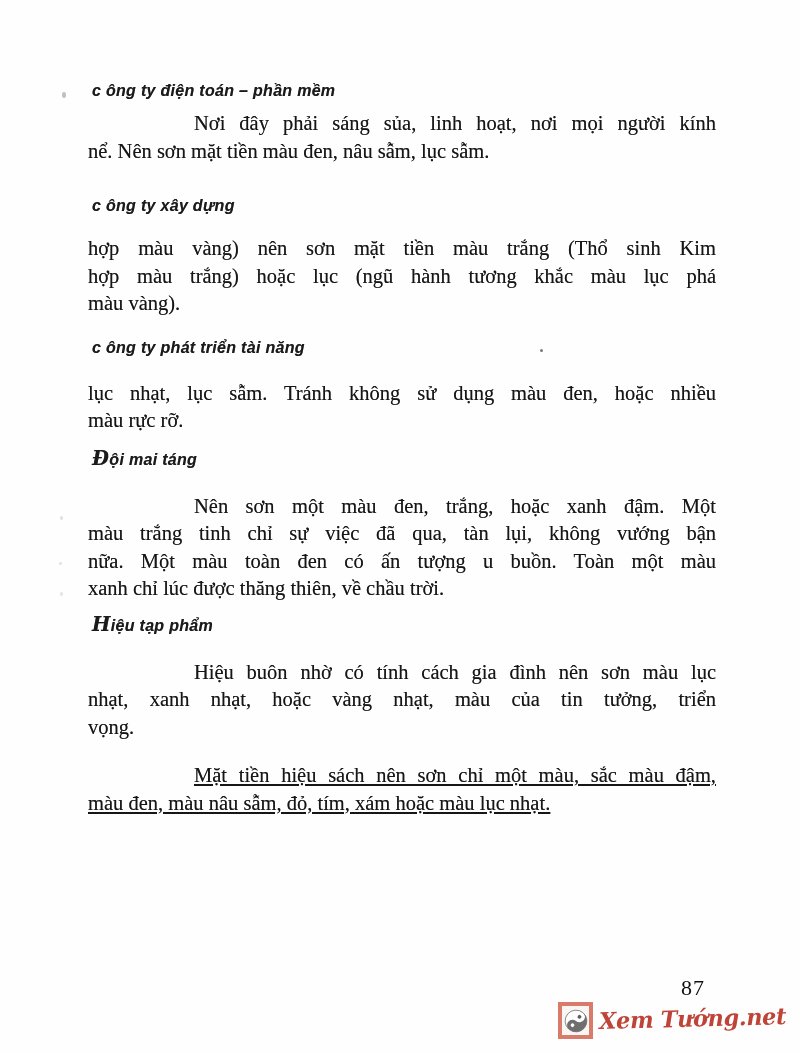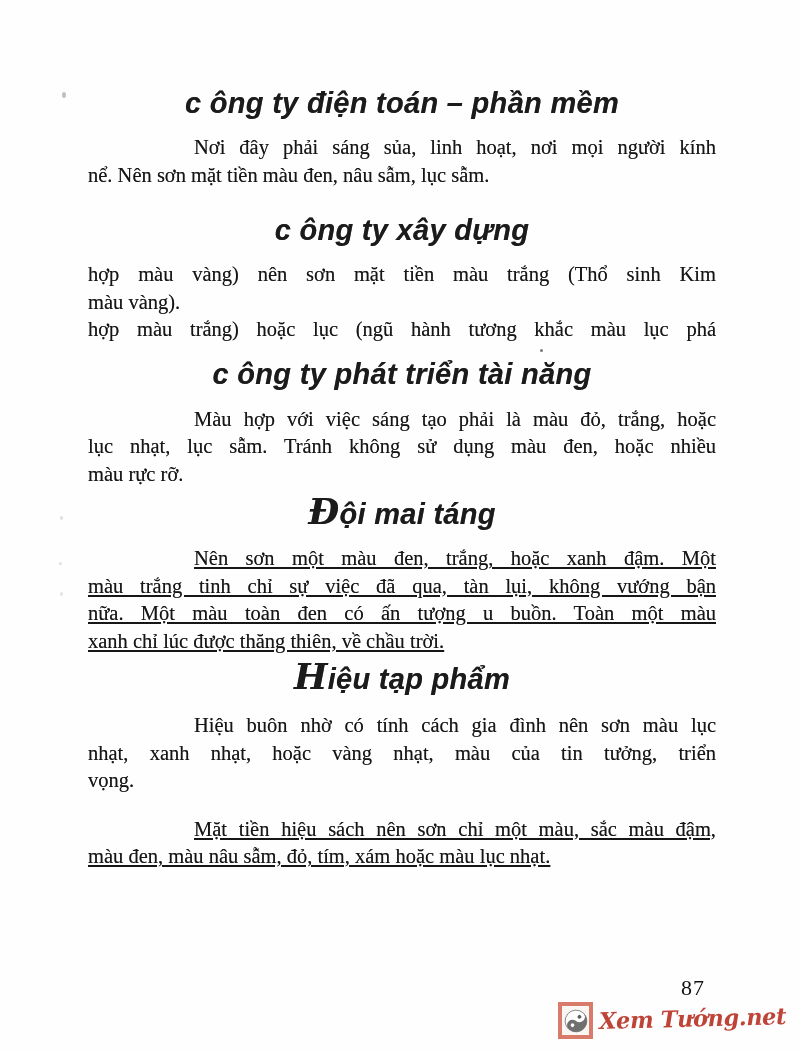--- a/index.html
+++ b/index.html
@@ -9,27 +9,26 @@
     background:#fefefe;
     overflow:hidden;
     font-family:"Liberation Serif", serif;
     color:#161616;
   }
   .content{
     position:absolute;
     left:88px;top:72px;width:628px;
   }
   .heading{
-    margin:16px;
+    margin:4px;
     font-family:"Liberation Sans", sans-serif;
     font-style:italic;
     font-weight:bold;
-    font-size:29px;
+    font-size:16px;
     line-height:30px;
-    text-align:center;
     letter-spacing:.3px;
     color:#1b1b1b;
     text-shadow:0 0 .4px rgba(0,0,0,.55);
   }
   .heading.fancy::first-letter{
     font-family:"DejaVu Serif", serif;
     font-size:1.22em;
     font-weight:600;
   }
   .para{
@@ -42,21 +41,21 @@
     display:block;
     text-align:justify;
     text-align-last:justify;
     white-space:normal;
   }
   .line.indent{ text-indent:106px; }
   .line.last{ text-align:left; text-align-last:left; }
 
   .mt-p1{} .mt-h2{margin-top:26px;font-style:italic;} .mt-p2{margin-top:14px;}
   .mt-h3{margin-top:15px;} .mt-p3{margin-top:17px;} .mt-h4{margin-top:9px;}
-  .mt-p4{margin-top:12px;text-decoration:underline;} .mt-h5{margin-top:7px;}  .mt-p5{margin-top:18px;}
+  .mt-p4{margin-top:18px;} .mt-h5{margin-top:7px;}  .mt-p5{margin-top:18px;}
   .mt-h6{margin-top:12px;} .mt-p6{margin-top:21px;text-decoration:underline;}
 
   .page-number{
     position:absolute;
     left:681px;top:975px;
     font-family:"Liberation Serif", serif;
     font-size:22px;
     letter-spacing:1px;
     color:#111;
   }
@@ -99,27 +98,26 @@
 
     <h2 class="heading">ϲ ông ty điện toán – phần mềm</h2>
     <p class="para mt-p1">
       <span class="line indent">Nơi đây phải sáng sủa, linh hoạt, nơi mọi người kính</span>
       <span class="line last">nể. Nên sơn mặt tiền màu đen, nâu sẫm, lục sẫm.</span>
     </p>
 
     <h2 class="heading mt-h2">ϲ ông ty xây dựng</h2>
     <p class="para mt-p2">
       <span class="line">hợp màu vàng) nên sơn mặt tiền màu trắng (Thổ sinh Kim</span>
+      <span class="line">hợp màu trắng) hoặc lục (ngũ hành tương khắc màu lục phá</span>
       <span class="line last">màu vàng).</span>
-      <span class="line">hợp màu trắng) hoặc lục (ngũ hành tương khắc màu lục phá</span>
     </p>
 
     <h2 class="heading mt-h3">ϲ ông ty phát triển tài năng</h2>
     <p class="para mt-p3">
-      <span class="line indent">Màu hợp với việc sáng tạo phải là màu đỏ, trắng, hoặc</span>
       <span class="line">lục nhạt, lục sẫm. Tránh không sử dụng màu đen, hoặc nhiều</span>
       <span class="line last">màu rực rỡ.</span>
     </p>
 
     <h2 class="heading fancy mt-h4">Đội mai táng</h2>
     <p class="para mt-p4">
       <span class="line indent">Nên sơn một màu đen, trắng, hoặc xanh đậm. Một</span>
       <span class="line">màu trắng tinh chỉ sự việc đã qua, tàn lụi, không vướng bận</span>
       <span class="line">nữa. Một màu toàn đen có ấn tượng u buồn. Toàn một màu</span>
       <span class="line last">xanh chỉ lúc được thăng thiên, về chầu trời.</span>

